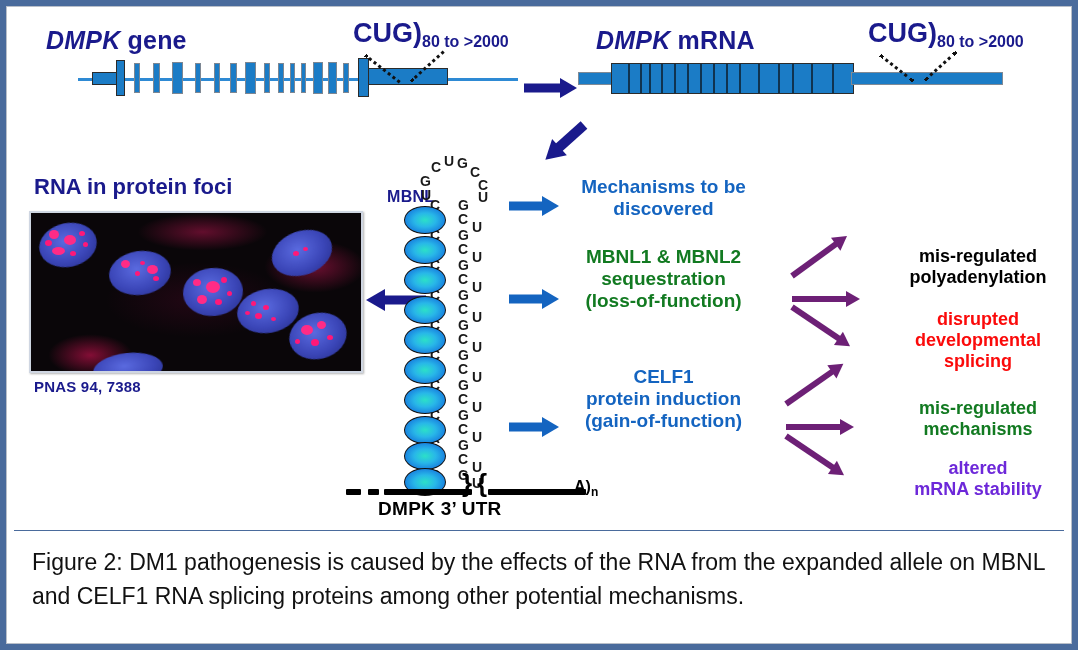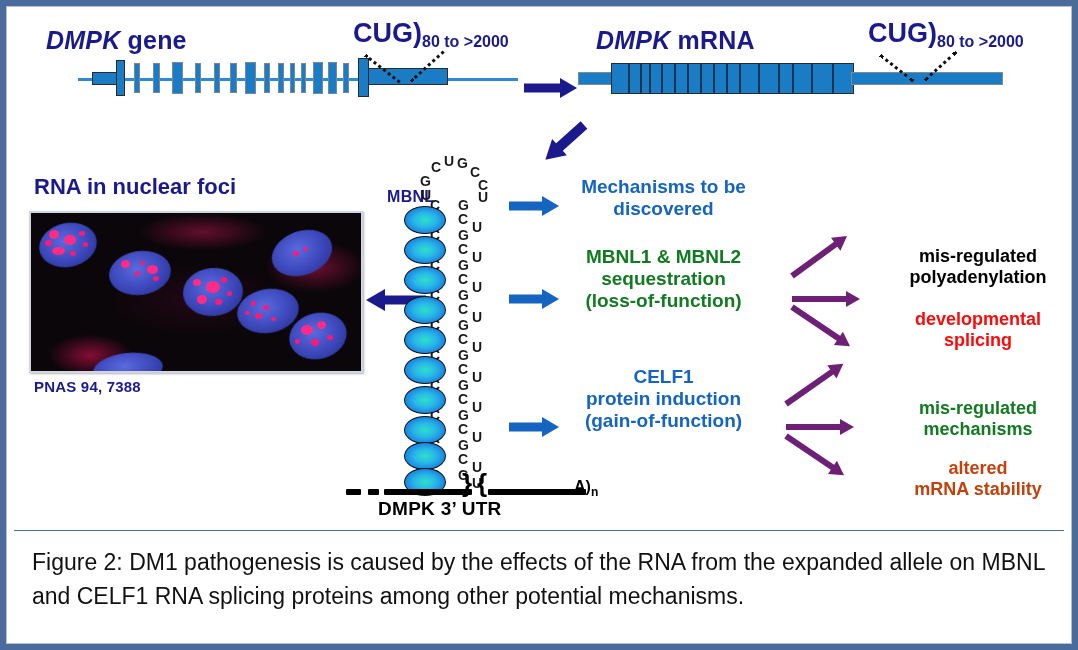--- a/index.html
+++ b/index.html
@@ -9,21 +9,21 @@
   #inner{position:absolute;inset:0;border:1px solid #b9bfc9;box-sizing:border-box;}
   .abs{position:absolute;}
   .nowrap{white-space:nowrap;}
 
   
   .t-navy{color:#1a1a8c;font-weight:bold;}
   .t-blue{color:#1464c0;font-weight:bold;}
   .t-green{color:#127a21;font-weight:bold;}
   .t-red{color:#fb0a0a;font-weight:bold;}
   .t-black{color:#000000;font-weight:bold;}
-  .t-purple{color:#c2410c;font-weight:bold;}
+  .t-purple{color:#6d28d9;font-weight:bold;}
 
   .title-gene{font-size:25px;letter-spacing:.2px;}
   .title-gene i{font-style:italic;}
   .cug{font-size:27px;}
   .cug .sub{font-size:16px;vertical-align:baseline;position:relative;top:5px;letter-spacing:0;}
 
   .foci-title{font-size:22px;}
   .pnas{font-size:15px;letter-spacing:.2px;}
   .mbnl-label{font-size:16px;letter-spacing:.3px;}
   .mid-text{font-size:19px;line-height:22px;text-align:center;}
@@ -155,21 +155,21 @@
   <div class="mrna-div" style="left:826px;top:58px;height:29px;"></div>
   <div class="mrna-tailR" style="left:845px;top:66px;width:152px;height:13px;"></div>
   <div class="dotline" style="left:875px;top:48px;width:42px;transform:rotate(38deg);"></div>
   <div class="dotline" style="left:918px;top:73px;width:42px;transform:rotate(-42deg);"></div>
 
   <div class="arrow" style="left:578px;top:108px;width:56px;height:22px;transform:rotate(138deg);">
     <div class="shaft" style="width:36px;height:10px;background:#1a1a8c;"></div>
     <div class="head" style="left:33px;border-width:11px 0 11px 19px;border-left-color:#1a1a8c;"></div>
   </div>
 
-  <div class="abs foci-title t-navy nowrap" style="left:28px;top:168px;">RNA in nuclear foci</div>
+  <div class="abs foci-title t-navy nowrap" style="left:28px;top:168px;">RNA in protein foci</div>
 
   <div id="micro">
     <div class="bg"></div>
 
     <div class="nuc" style="left:8px;top:10px;width:58px;height:44px;transform:rotate(-12deg);"></div>
     <div class="nuc" style="left:78px;top:38px;width:62px;height:44px;transform:rotate(-8deg);"></div>
     <div class="nuc" style="left:152px;top:55px;width:60px;height:48px;transform:rotate(-5deg);"></div>
     <div class="nuc" style="left:206px;top:76px;width:62px;height:44px;transform:rotate(-10deg);"></div>
     <div class="nuc" style="left:240px;top:18px;width:62px;height:44px;transform:rotate(-20deg);"></div>
     <div class="nuc" style="left:258px;top:100px;width:58px;height:46px;transform:rotate(-14deg);"></div>
@@ -374,20 +374,21 @@
     <div class="head" style="left:56px;border-width:8px 0 8px 14px;border-left-color:#6d2076;"></div>
   </div>
 
 
   <div class="abs out-text t-black" style="left:872px;top:240px;width:200px;">
     <div>mis-regulated</div>
     <div>polyadenylation</div>
   </div>
 
   <div class="abs out-text t-red" style="left:872px;top:303px;width:200px;">
+    <div>disrupted</div>
     <div>developmental</div>
     <div>splicing</div>
   </div>
 
   <div class="abs out-text t-green" style="left:872px;top:392px;width:200px;">
     <div>mis-regulated</div>
     <div>mechanisms</div>
   </div>
 
   <div class="abs out-text t-purple" style="left:872px;top:452px;width:200px;">

